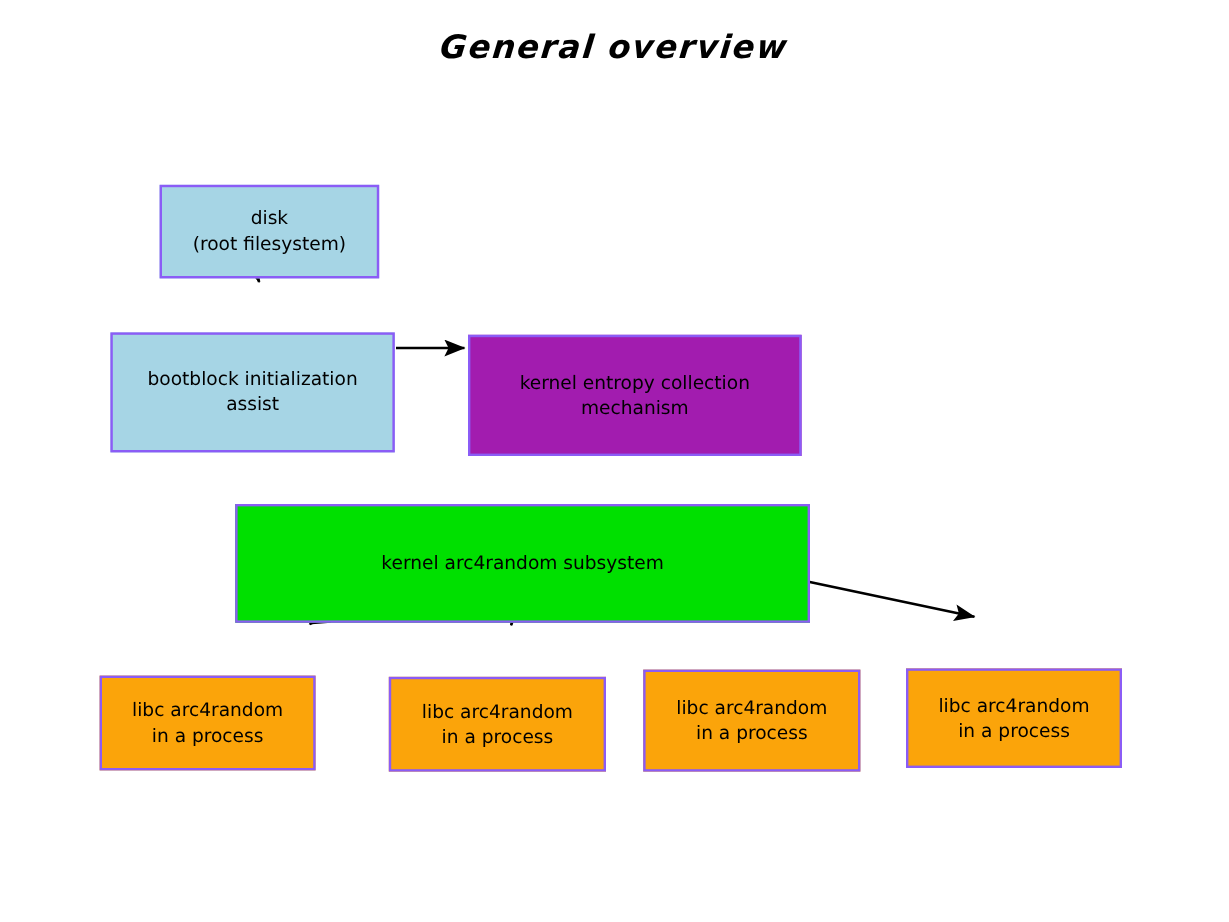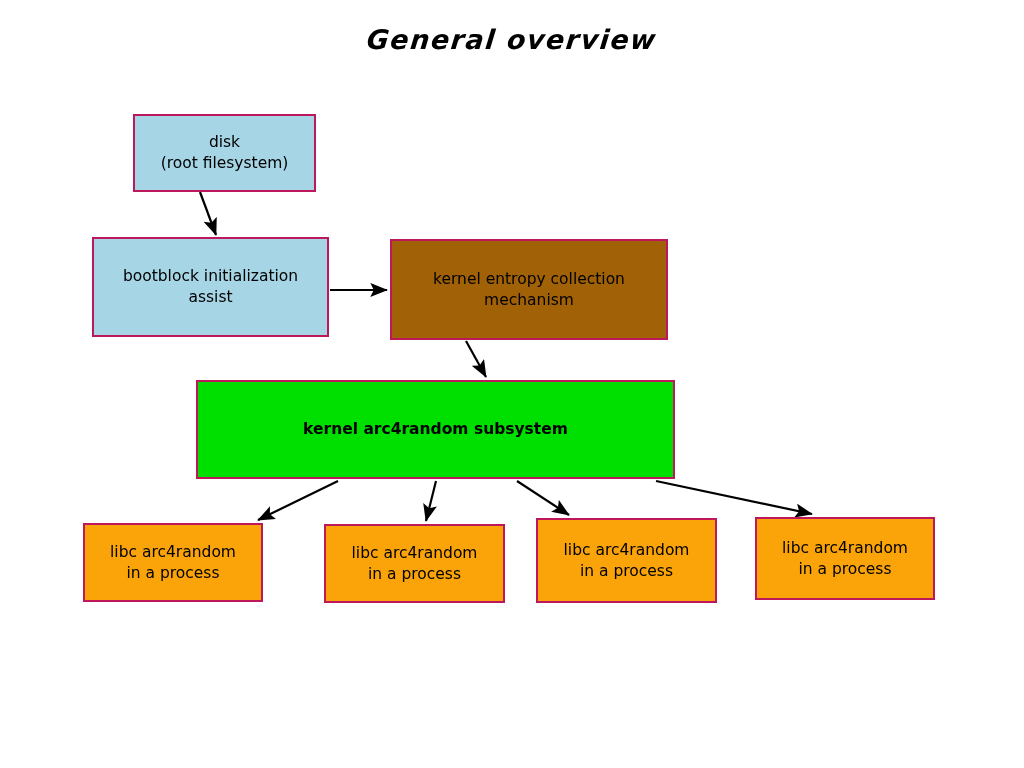--- a/index.html
+++ b/index.html
@@ -26,26 +26,27 @@
     font-weight: bold;
     font-size: 27px;
     letter-spacing: 1.5px;
     font-style: italic;
     color: #000000;
     transform: skewX(-6deg);
   }
   .node {
     position: absolute;
     box-sizing: border-box;
-    border: 2px solid #be185d;
+    border: 2px solid #8b5cf6;
     display: flex;
     align-items: center;
     color: #000000;
     font-size: 15.5px;
     line-height: 1.35;
+    margin-top: 40px;
   }
   .node .label {
     width: 100%;
     padding: 0 14px;
     white-space: pre-line;
   }
   .node.center .label {
     text-align: center;
     padding: 0 8px;
   }
@@ -88,25 +89,25 @@
 
   <div id="node-layer">
       <div class="node center" style="left: 133px; top: 114px; width: 183px; height: 78px; background: rgb(166, 213, 229);">
         <div class="label">disk
 (root filesystem)</div>
       </div>
       <div class="node left" style="left: 92px; top: 237px; width: 237px; height: 100px; background: rgb(166, 213, 229);">
         <div class="label">bootblock initialization
 assist</div>
       </div>
-      <div class="node left" style="left: 390px; top: 239px; width: 278px; height: 101px; background: #a16207;">
+      <div class="node left" style="left: 390px; top: 239px; width: 278px; height: 101px; background: #a21caf;">
         <div class="label">kernel entropy collection
 mechanism</div>
       </div>
-      <div class="node center" style="left: 196px; top: 380px; width: 479px; height: 99px; background: rgb(0, 224, 0); font-weight: bold;">
+      <div class="node center" style="left: 196px; top: 380px; width: 479px; height: 99px; background: rgb(0, 224, 0);">
         <div class="label">kernel arc4random subsystem</div>
       </div>
       <div class="node left" style="left: 83px; top: 523px; width: 180px; height: 79px; background: rgb(251, 164, 10);">
         <div class="label">libc arc4random
 in a process</div>
       </div>
       <div class="node left" style="left: 324px; top: 524px; width: 181px; height: 79px; background: rgb(251, 164, 10);">
         <div class="label">libc arc4random
 in a process</div>
       </div>

